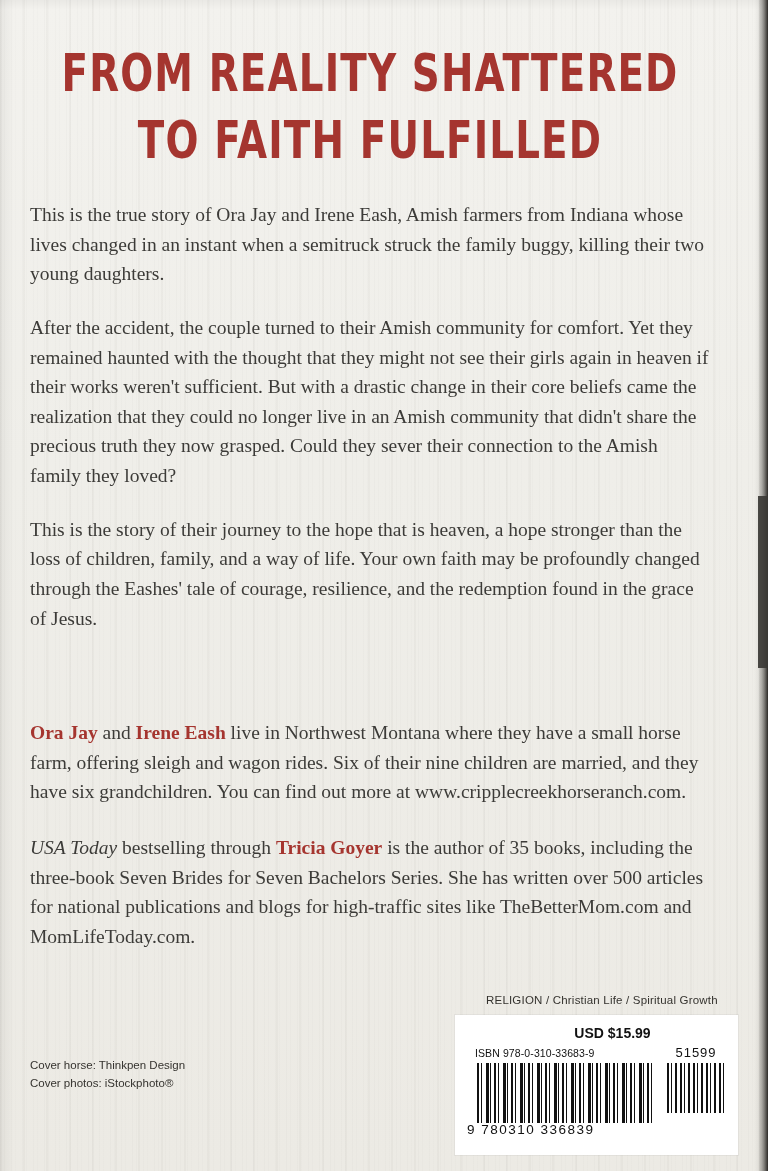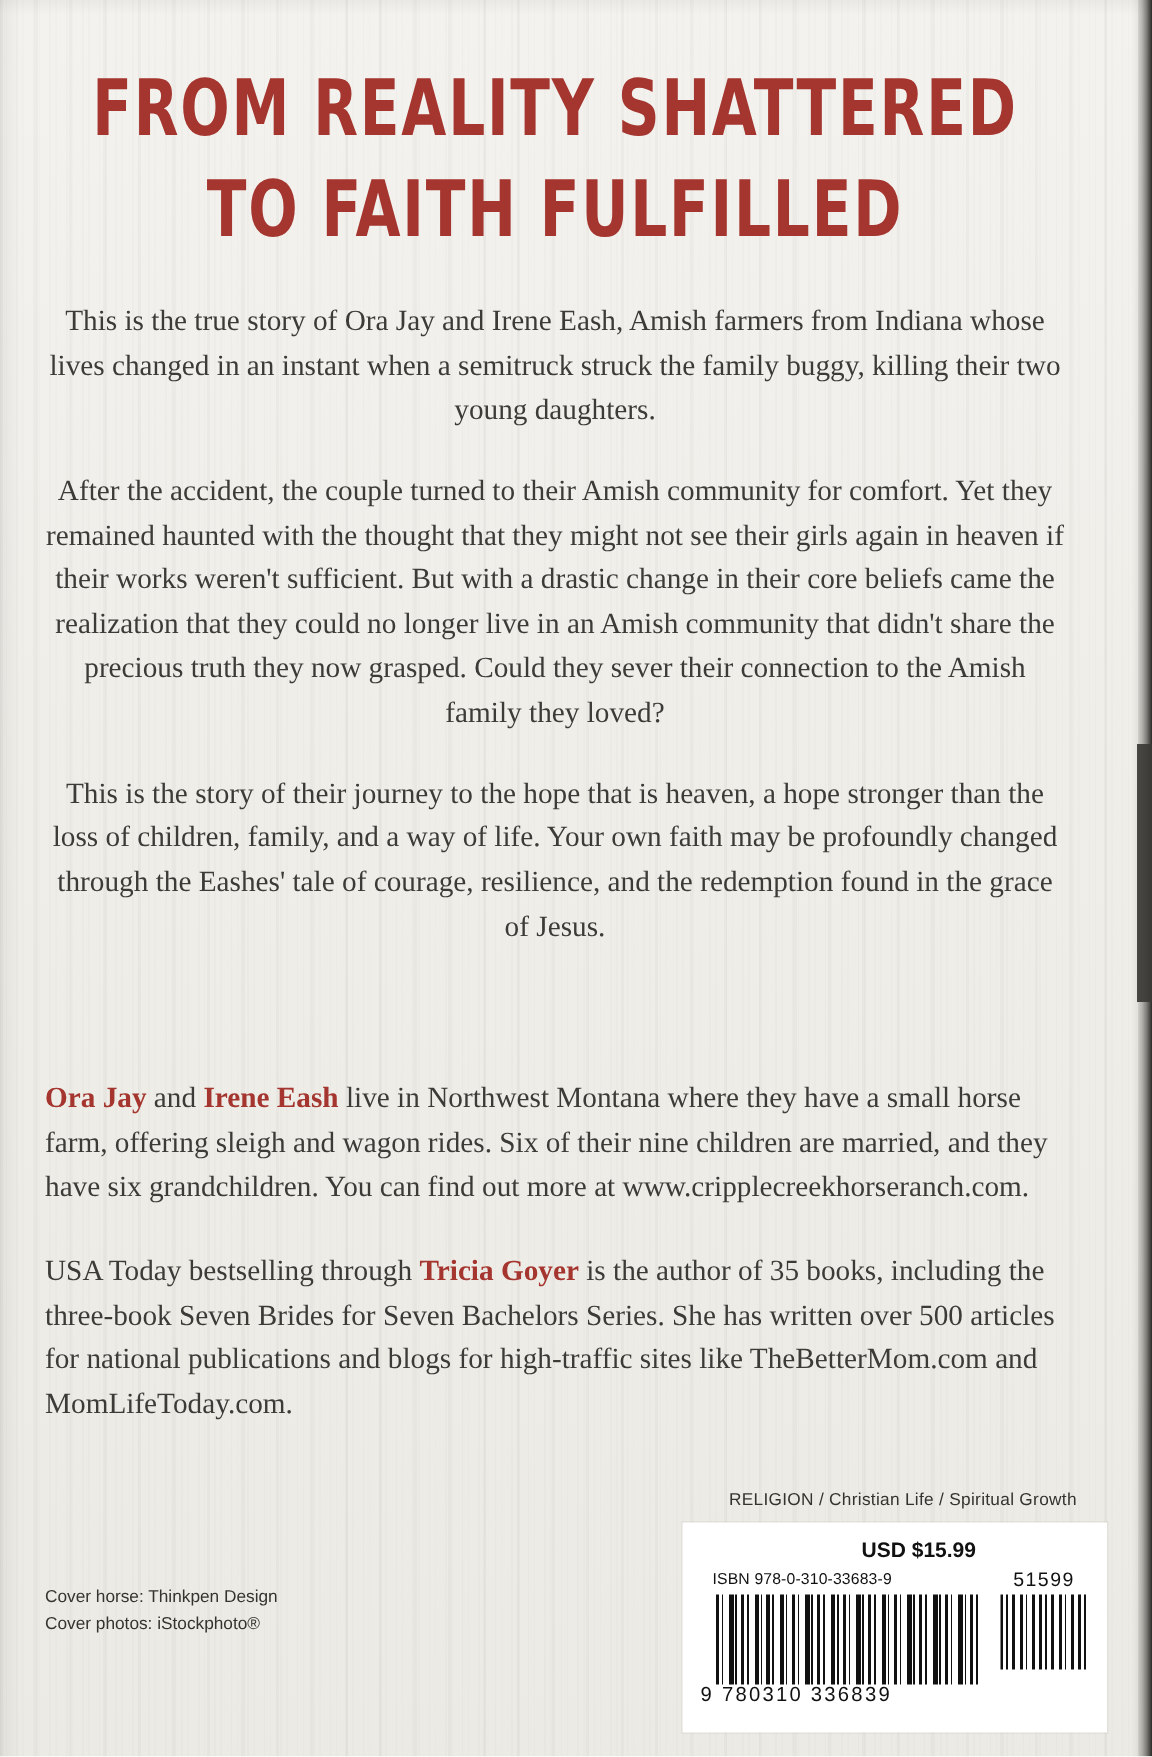--- a/index.html
+++ b/index.html
@@ -78,21 +78,20 @@
     transform: scaleY(1.18) scaleX(0.98);
     transform-origin: center top;
   }
 
   
   .body-block {
     position: absolute;
     left: 30px;
     top: 200px;
     width: 680px;
-    text-align: center;
   }
   .body-block p {
     margin: 0 0 24px 0;
     font-size: 19.5px;
     line-height: 1.52;
     color: #3c3b38;
   }
   .bio-block {
     position: absolute;
     left: 30px;
@@ -103,20 +102,21 @@
     margin: 0 0 26px 0;
     font-size: 19.5px;
     line-height: 1.52;
     color: #3c3b38;
   }
   .name {
     color: #a5352f;
     font-weight: bold;
   }
   .ital {
+    font-style: italic;
   }
 
   
   .category {
     position: absolute;
     left: 486px;
     top: 994px;
     width: 260px;
     font-family: "Liberation Sans", sans-serif;
     font-size: 11.5px;

